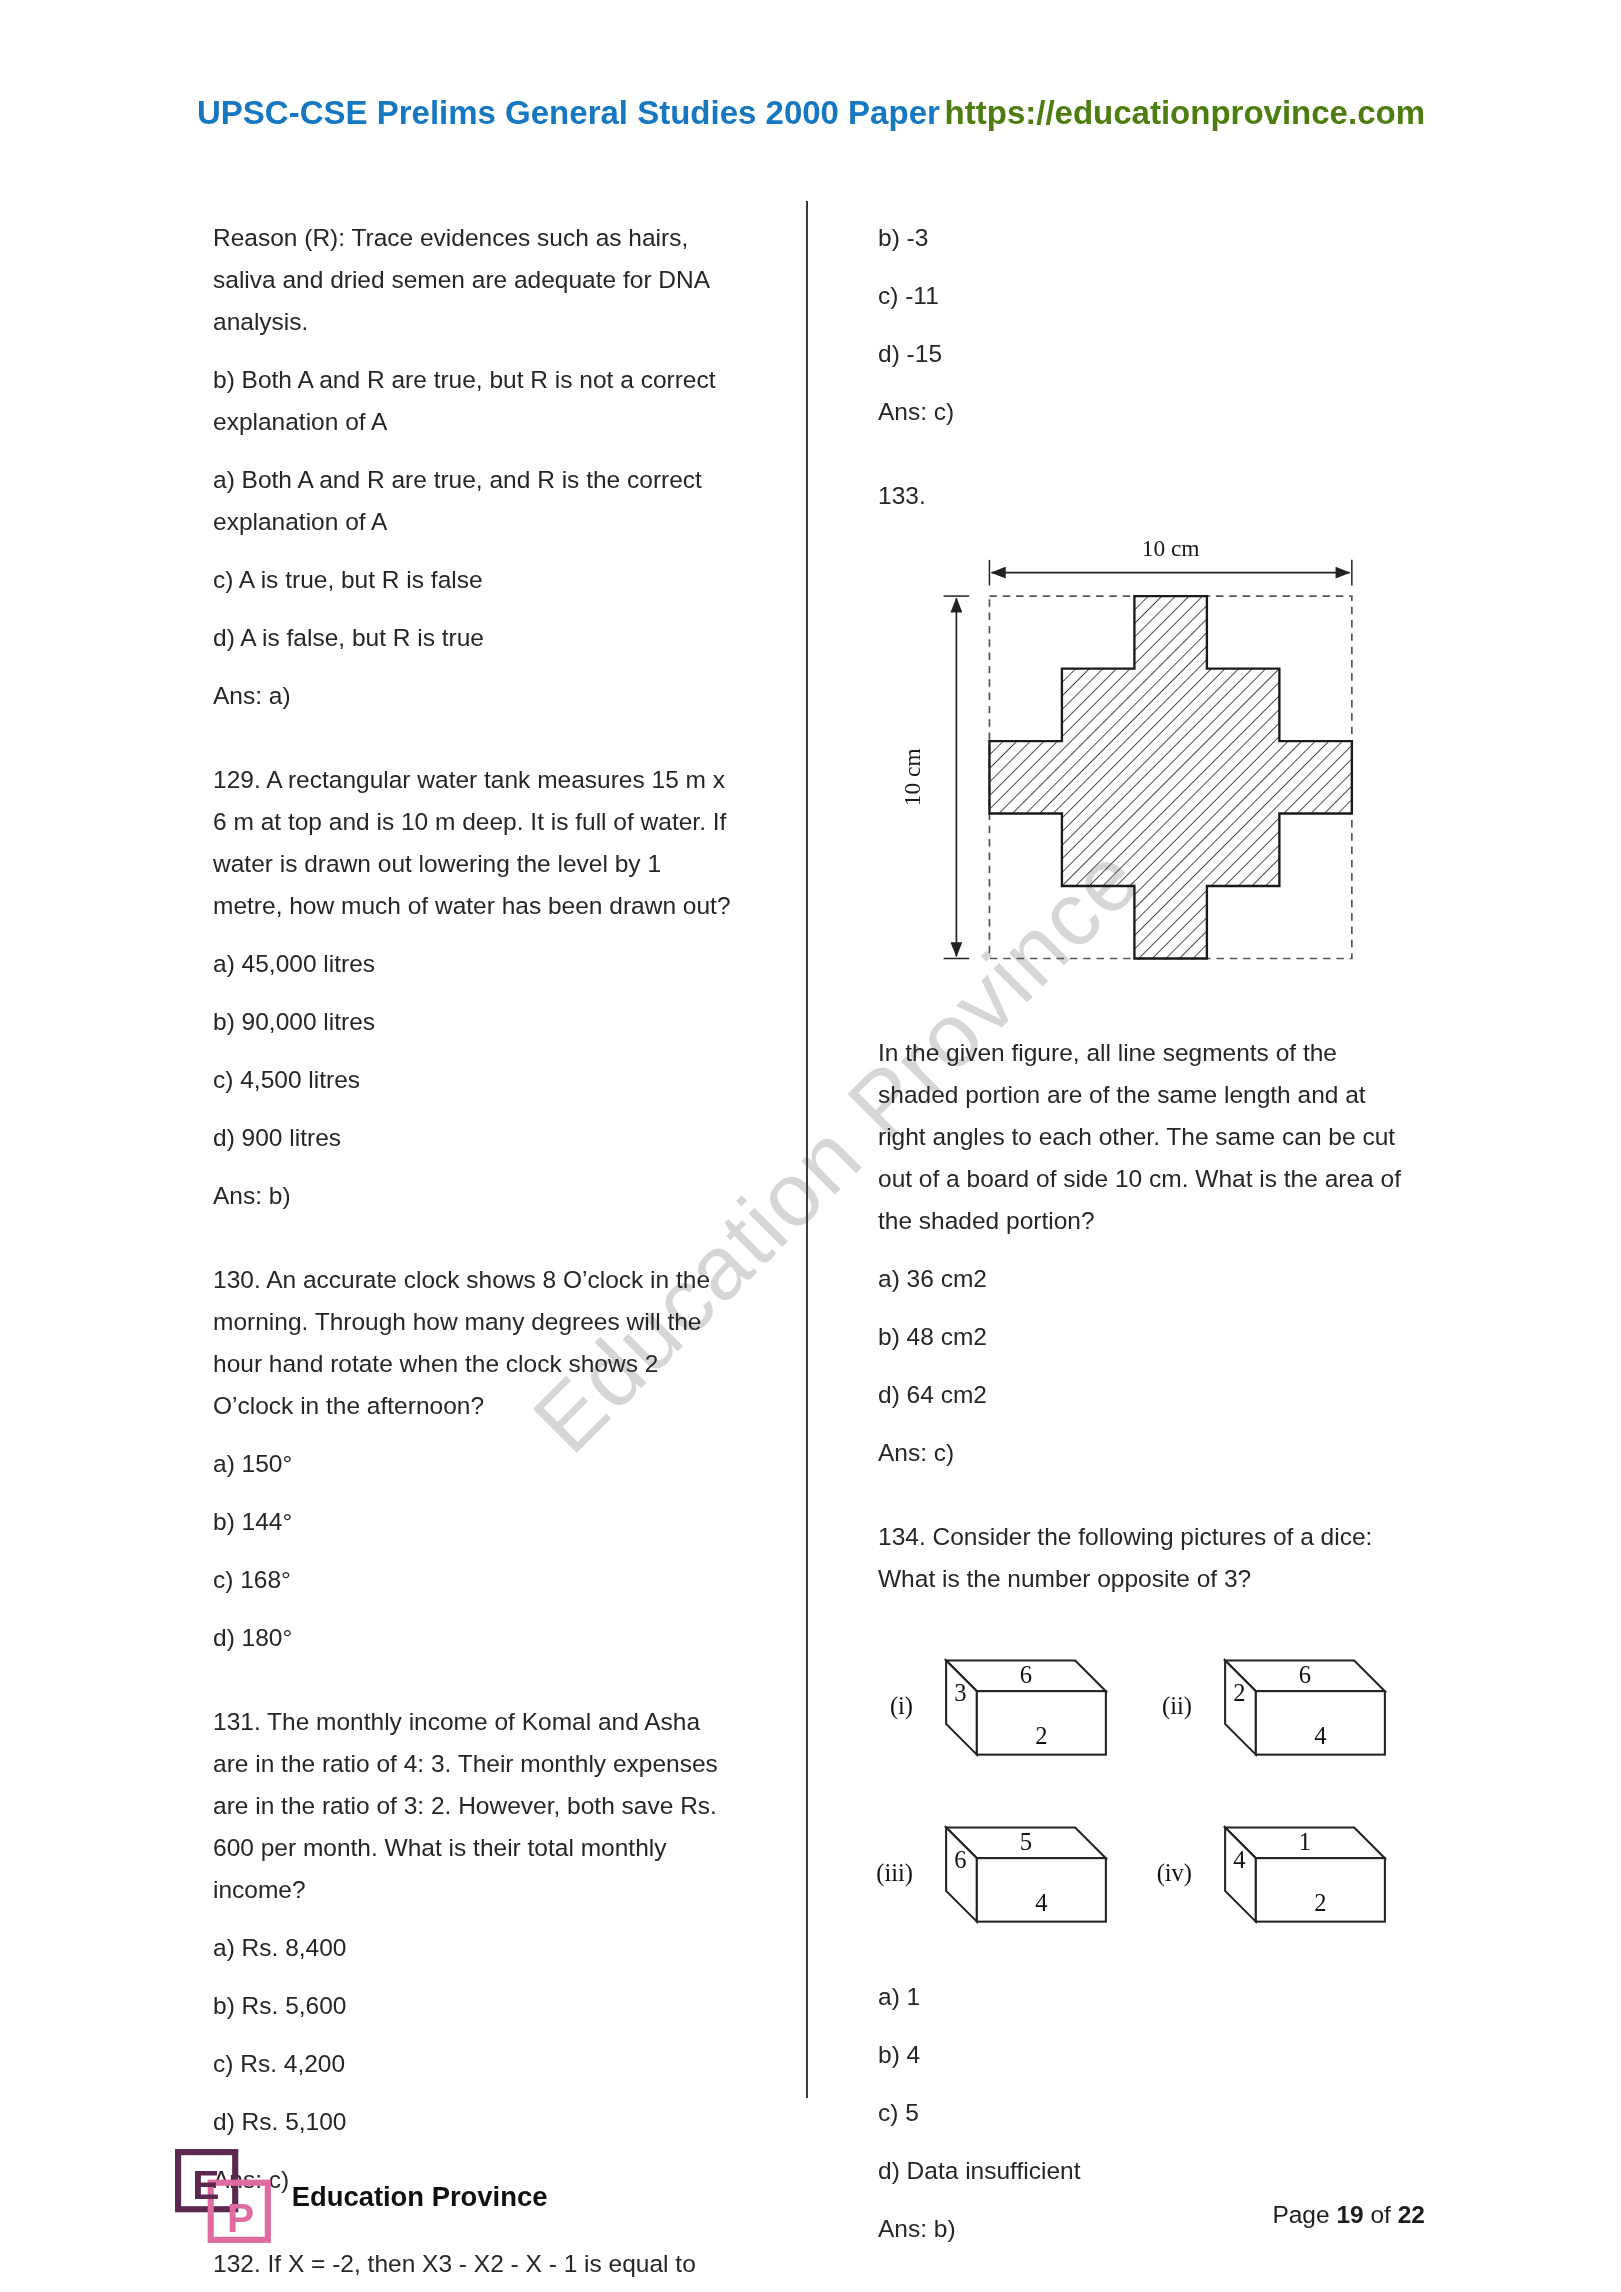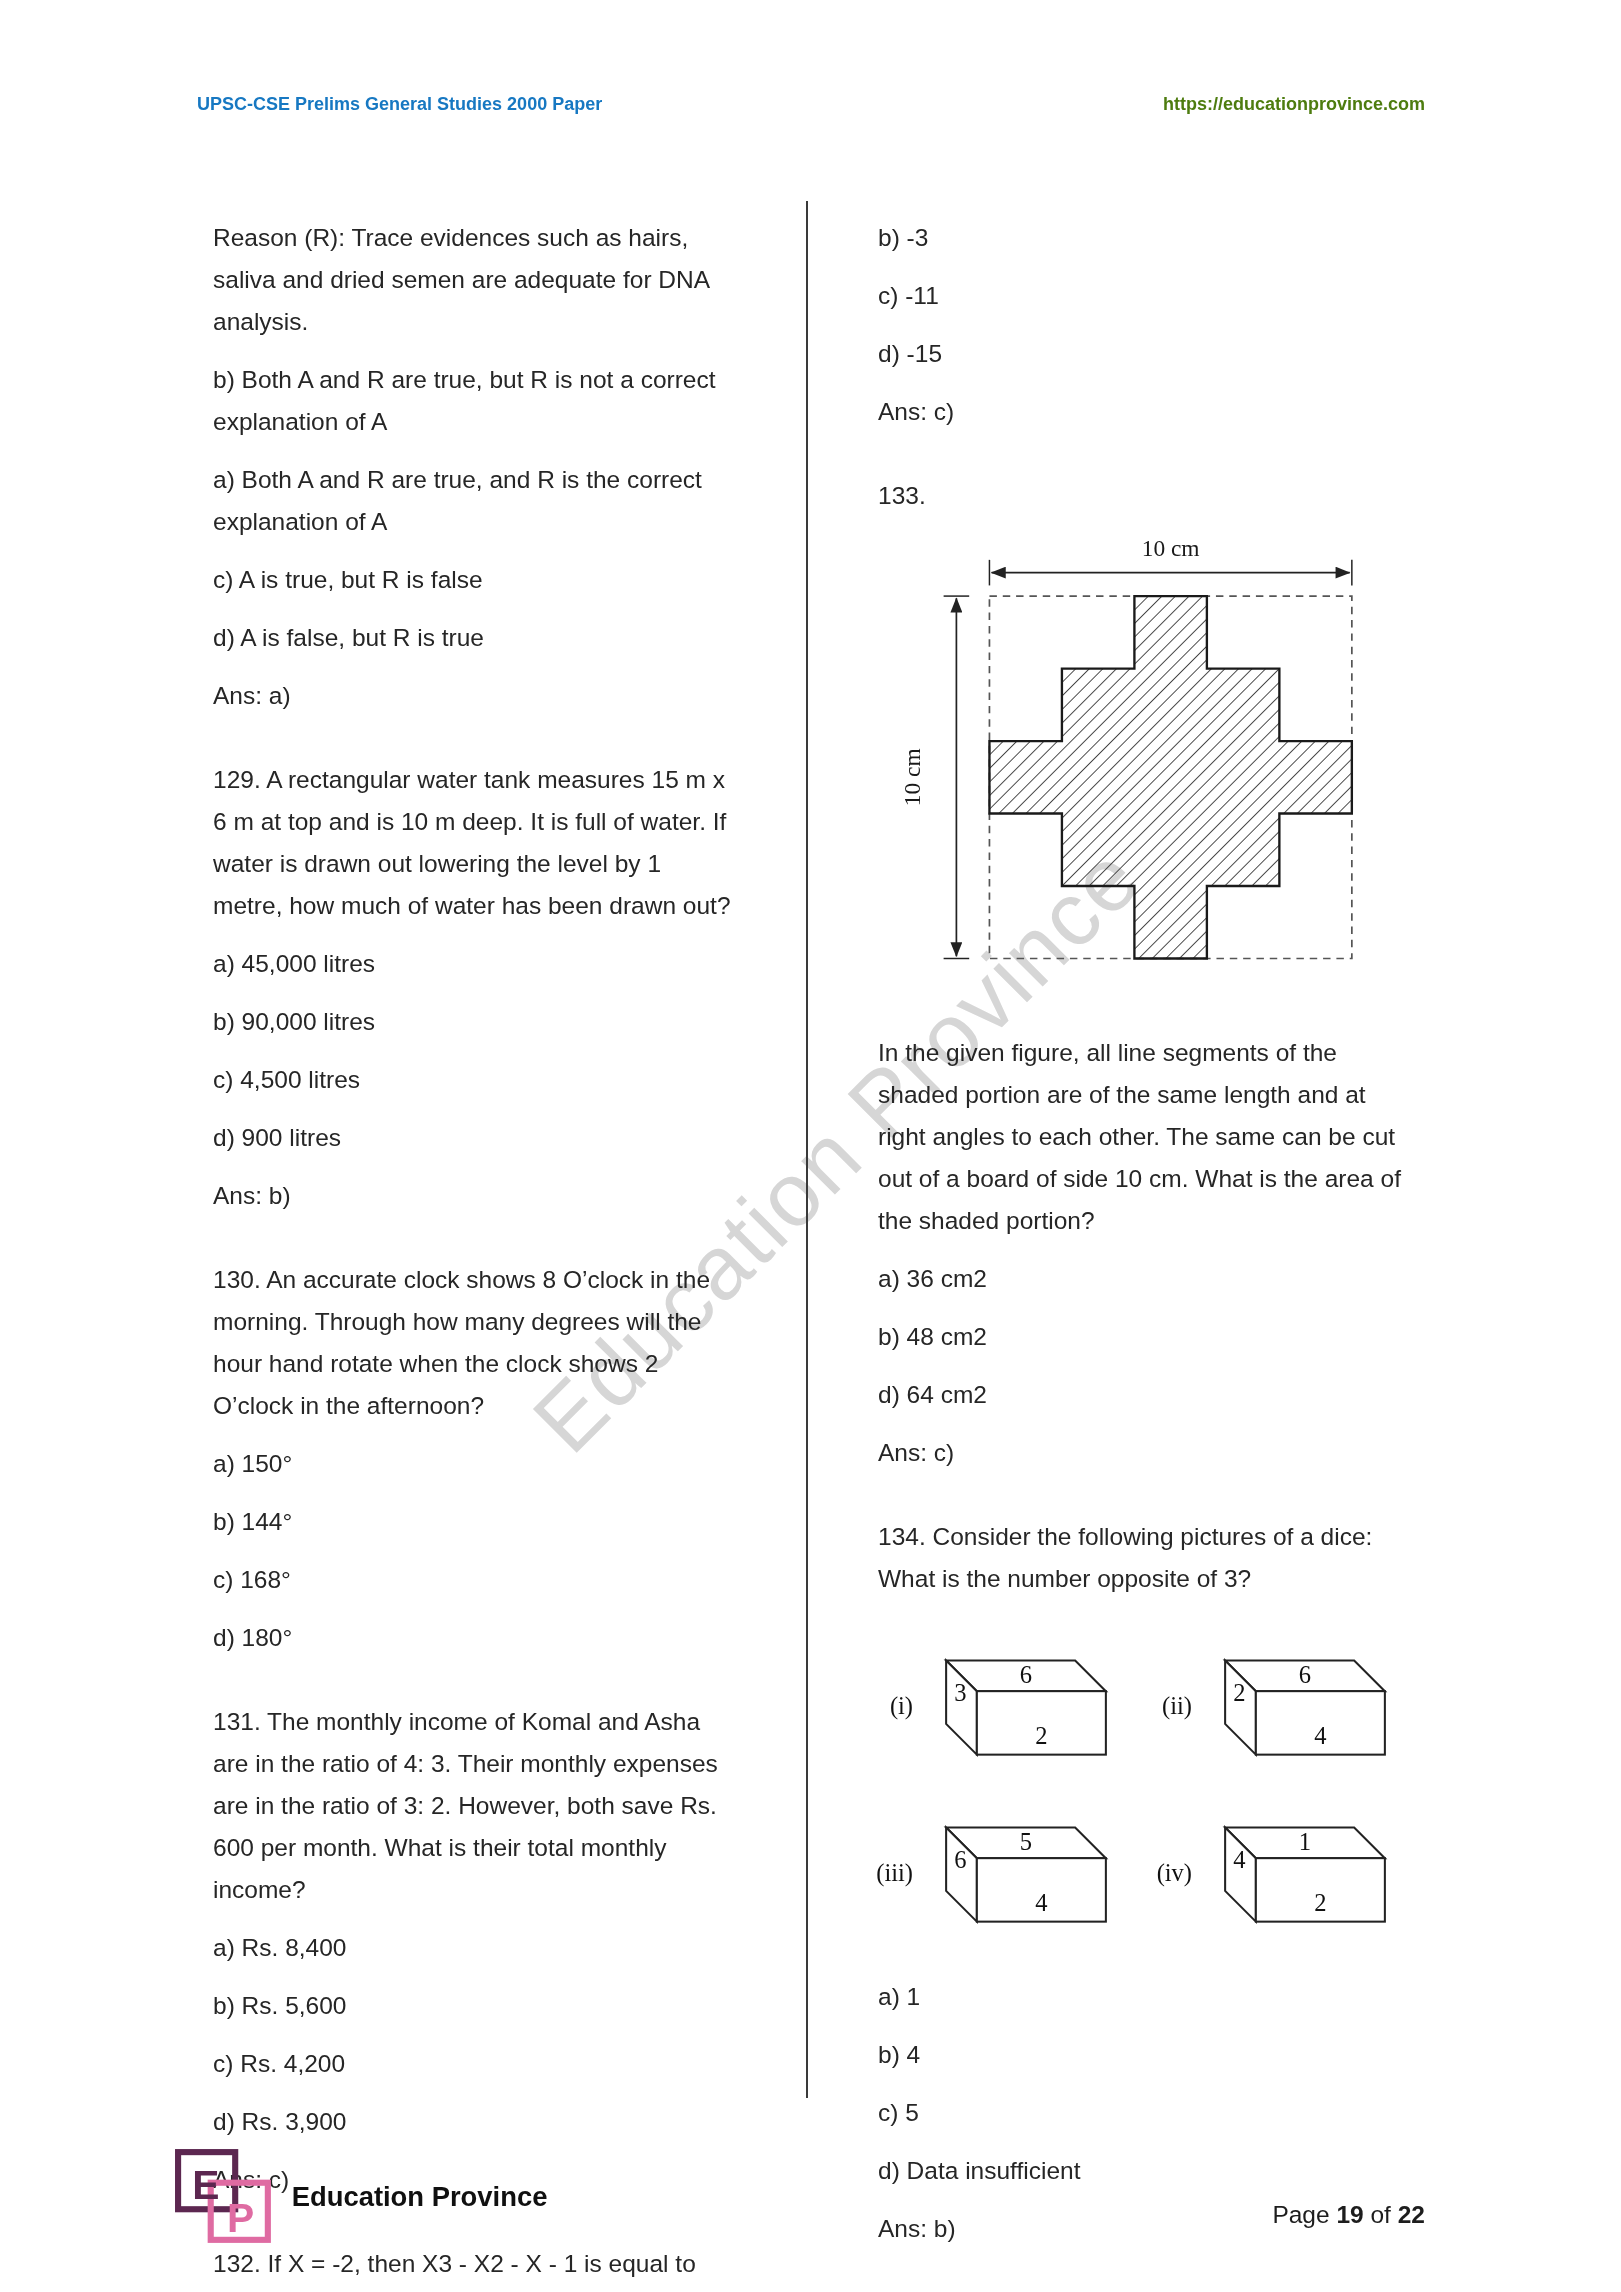--- a/index.html
+++ b/index.html
@@ -9,21 +9,21 @@
     width:1621px; height:2293px;
     overflow:hidden;
     font-family:"Liberation Sans", sans-serif;
     color:#262626;
   }
   .page { position:absolute; inset:0; }
 
   .header {
     position:absolute; top:94px; left:197px; width:1228px;
     display:flex; justify-content:space-between; align-items:center;
-    font-size:18px; font-weight:700; color:#1778c2;
+    font-size:33px; font-weight:700; color:#1778c2;
   }
   .header a { color:#4d7c0f; text-decoration:none; }
 
   .watermark {
     position:absolute; left:431px; top:1098px;
     font-size:90px; color:#d6d6d6; white-space:nowrap;
     transform:rotate(-45deg); transform-origin:center;
     z-index:0; pointer-events:none; letter-spacing:2px;
   }
 
@@ -107,21 +107,21 @@
         <p class="para">a) 150°</p>
         <p class="para">b) 144°</p>
         <p class="para">c) 168°</p>
         <p class="para">d) 180°</p>
       </div>
       <div class="block">
         <p class="para">131. The monthly income of Komal and Asha are in the ratio of 4: 3. Their monthly expenses are in the ratio of 3: 2. However, both save Rs. 600 per month. What is their total monthly income?</p>
         <p class="para">a) Rs. 8,400</p>
         <p class="para">b) Rs. 5,600</p>
         <p class="para">c) Rs. 4,200</p>
-        <p class="para">d) Rs. 3,900</p>
+        <p class="para">d) Rs. 5,100</p>
         <p class="para">Ans: c)</p>
       </div>
       <div class="block">
         <p class="para">132. If X = -2, then X3 - X2 - X - 1 is equal to</p>
         <p class="para">a) 1</p>
       </div>
     </div>
   <div class="column right">
       <div class="block">
         <p class="para">b) -3</p>

